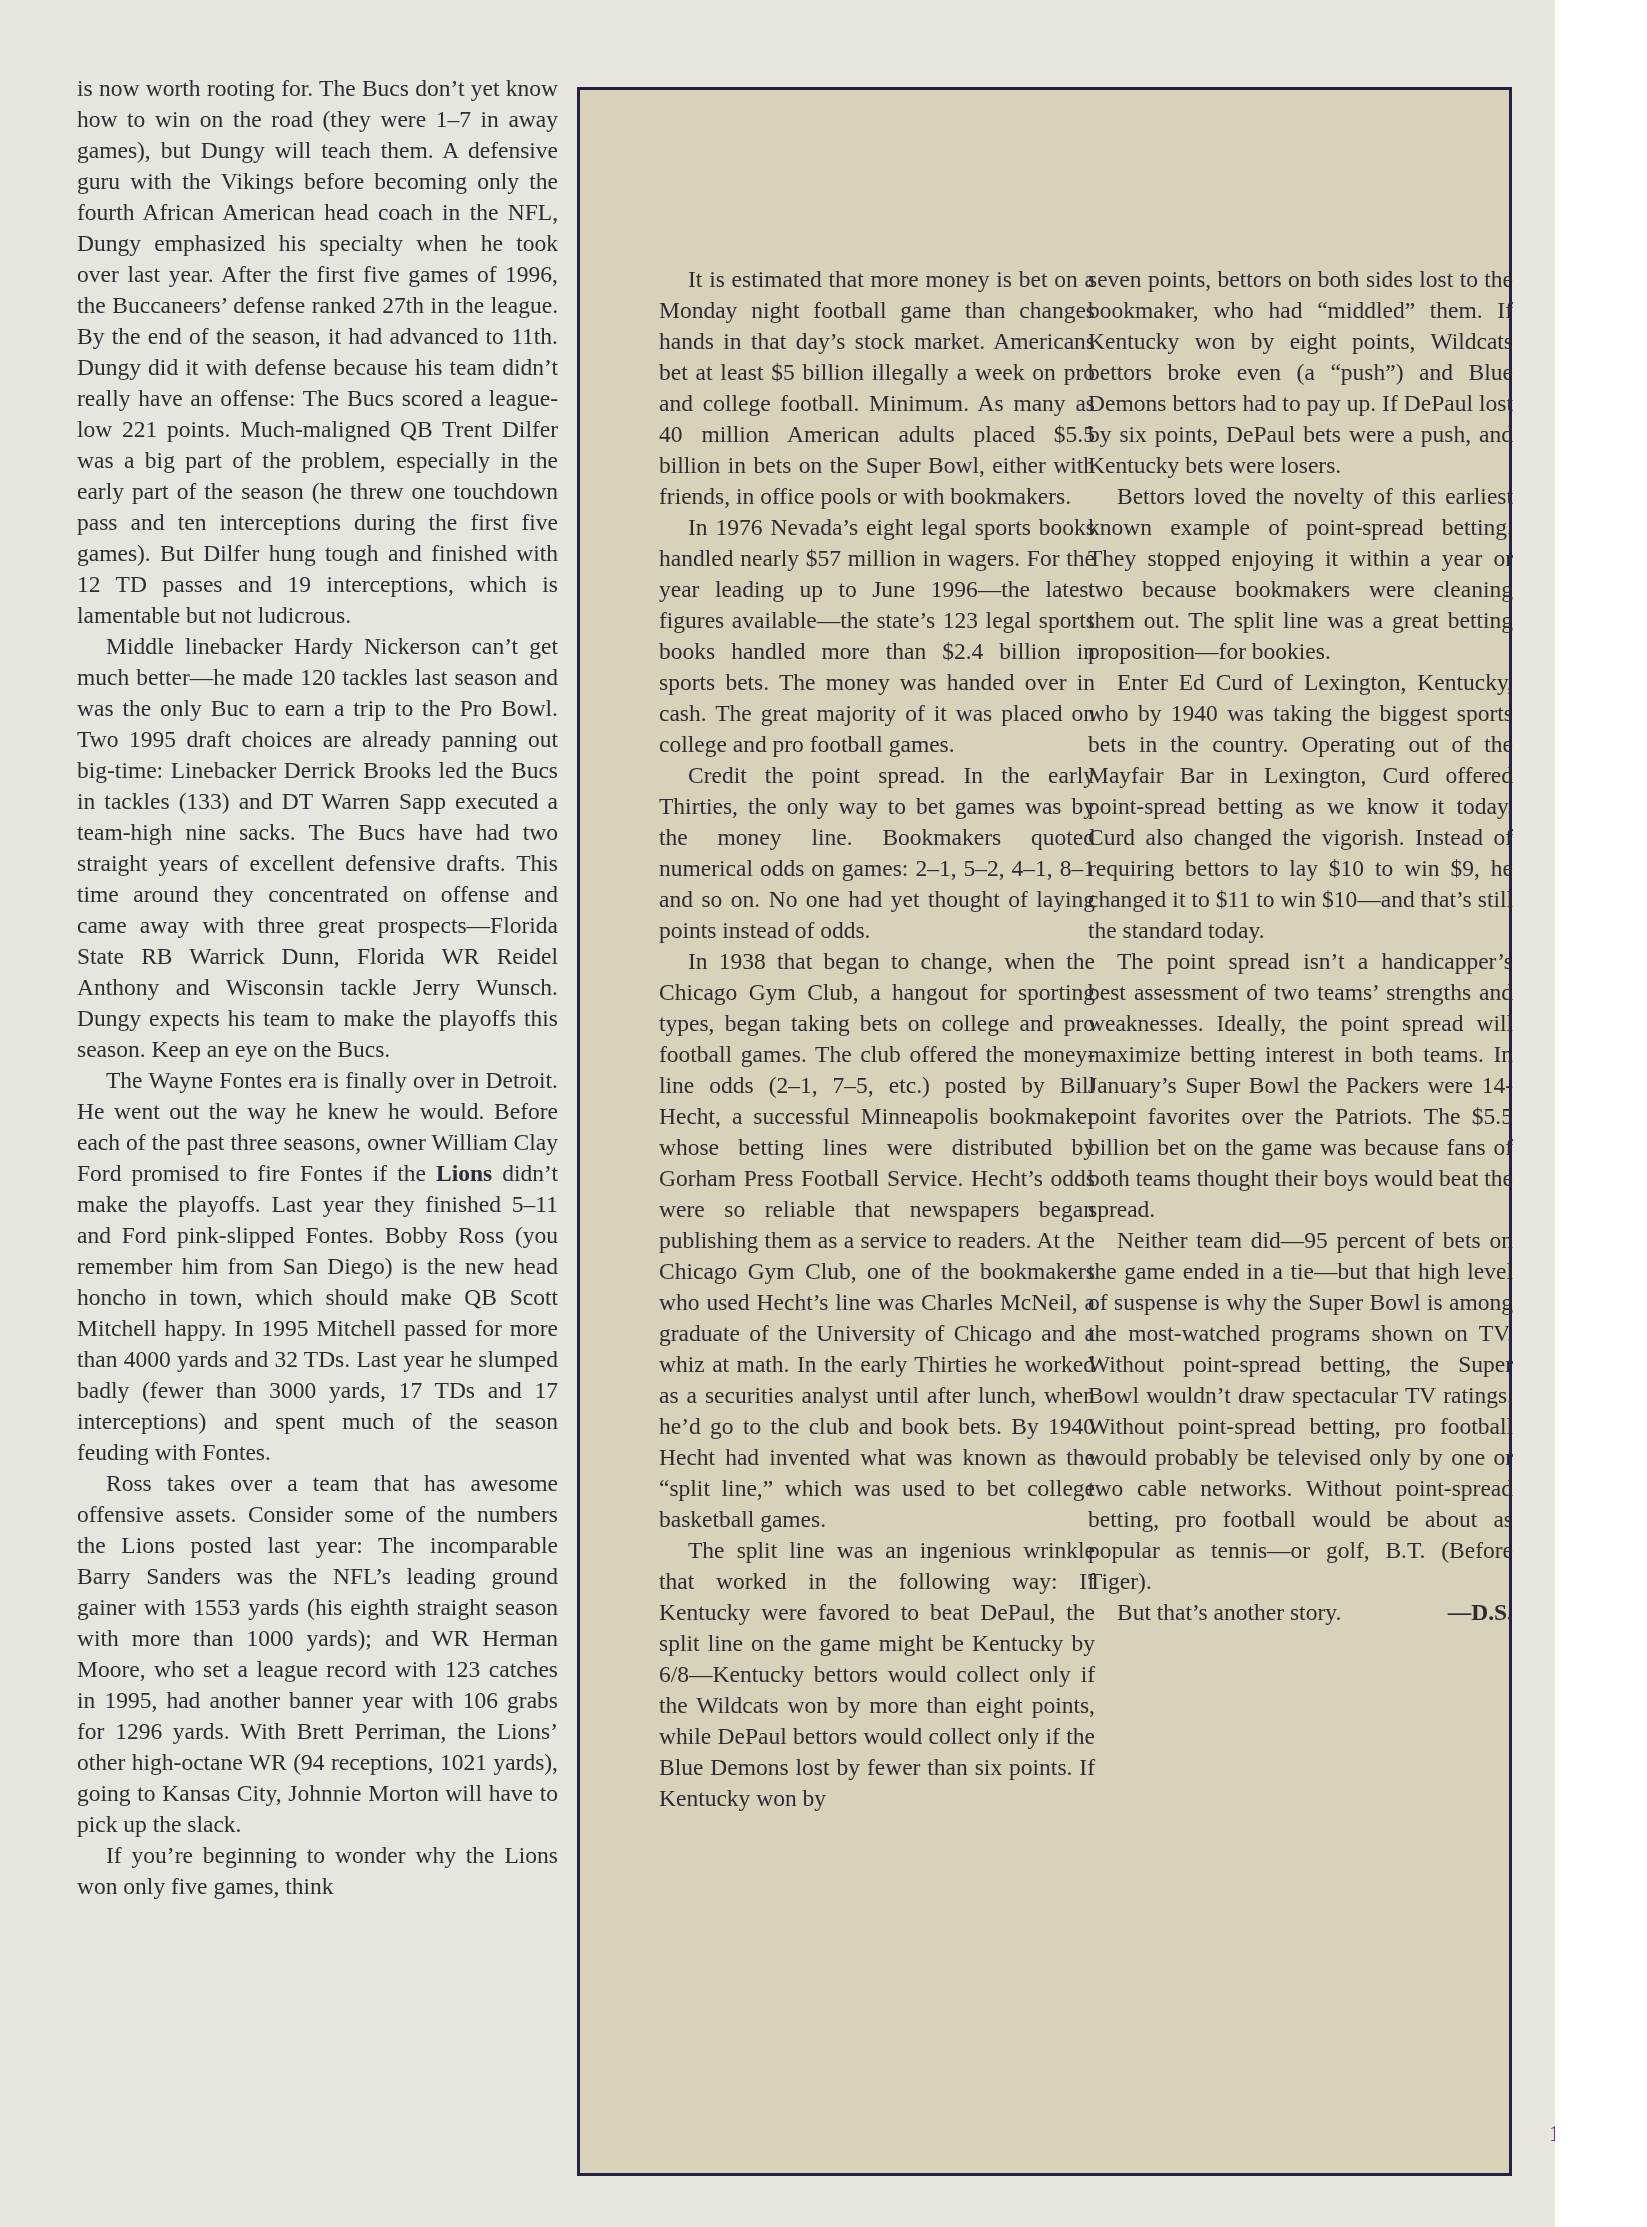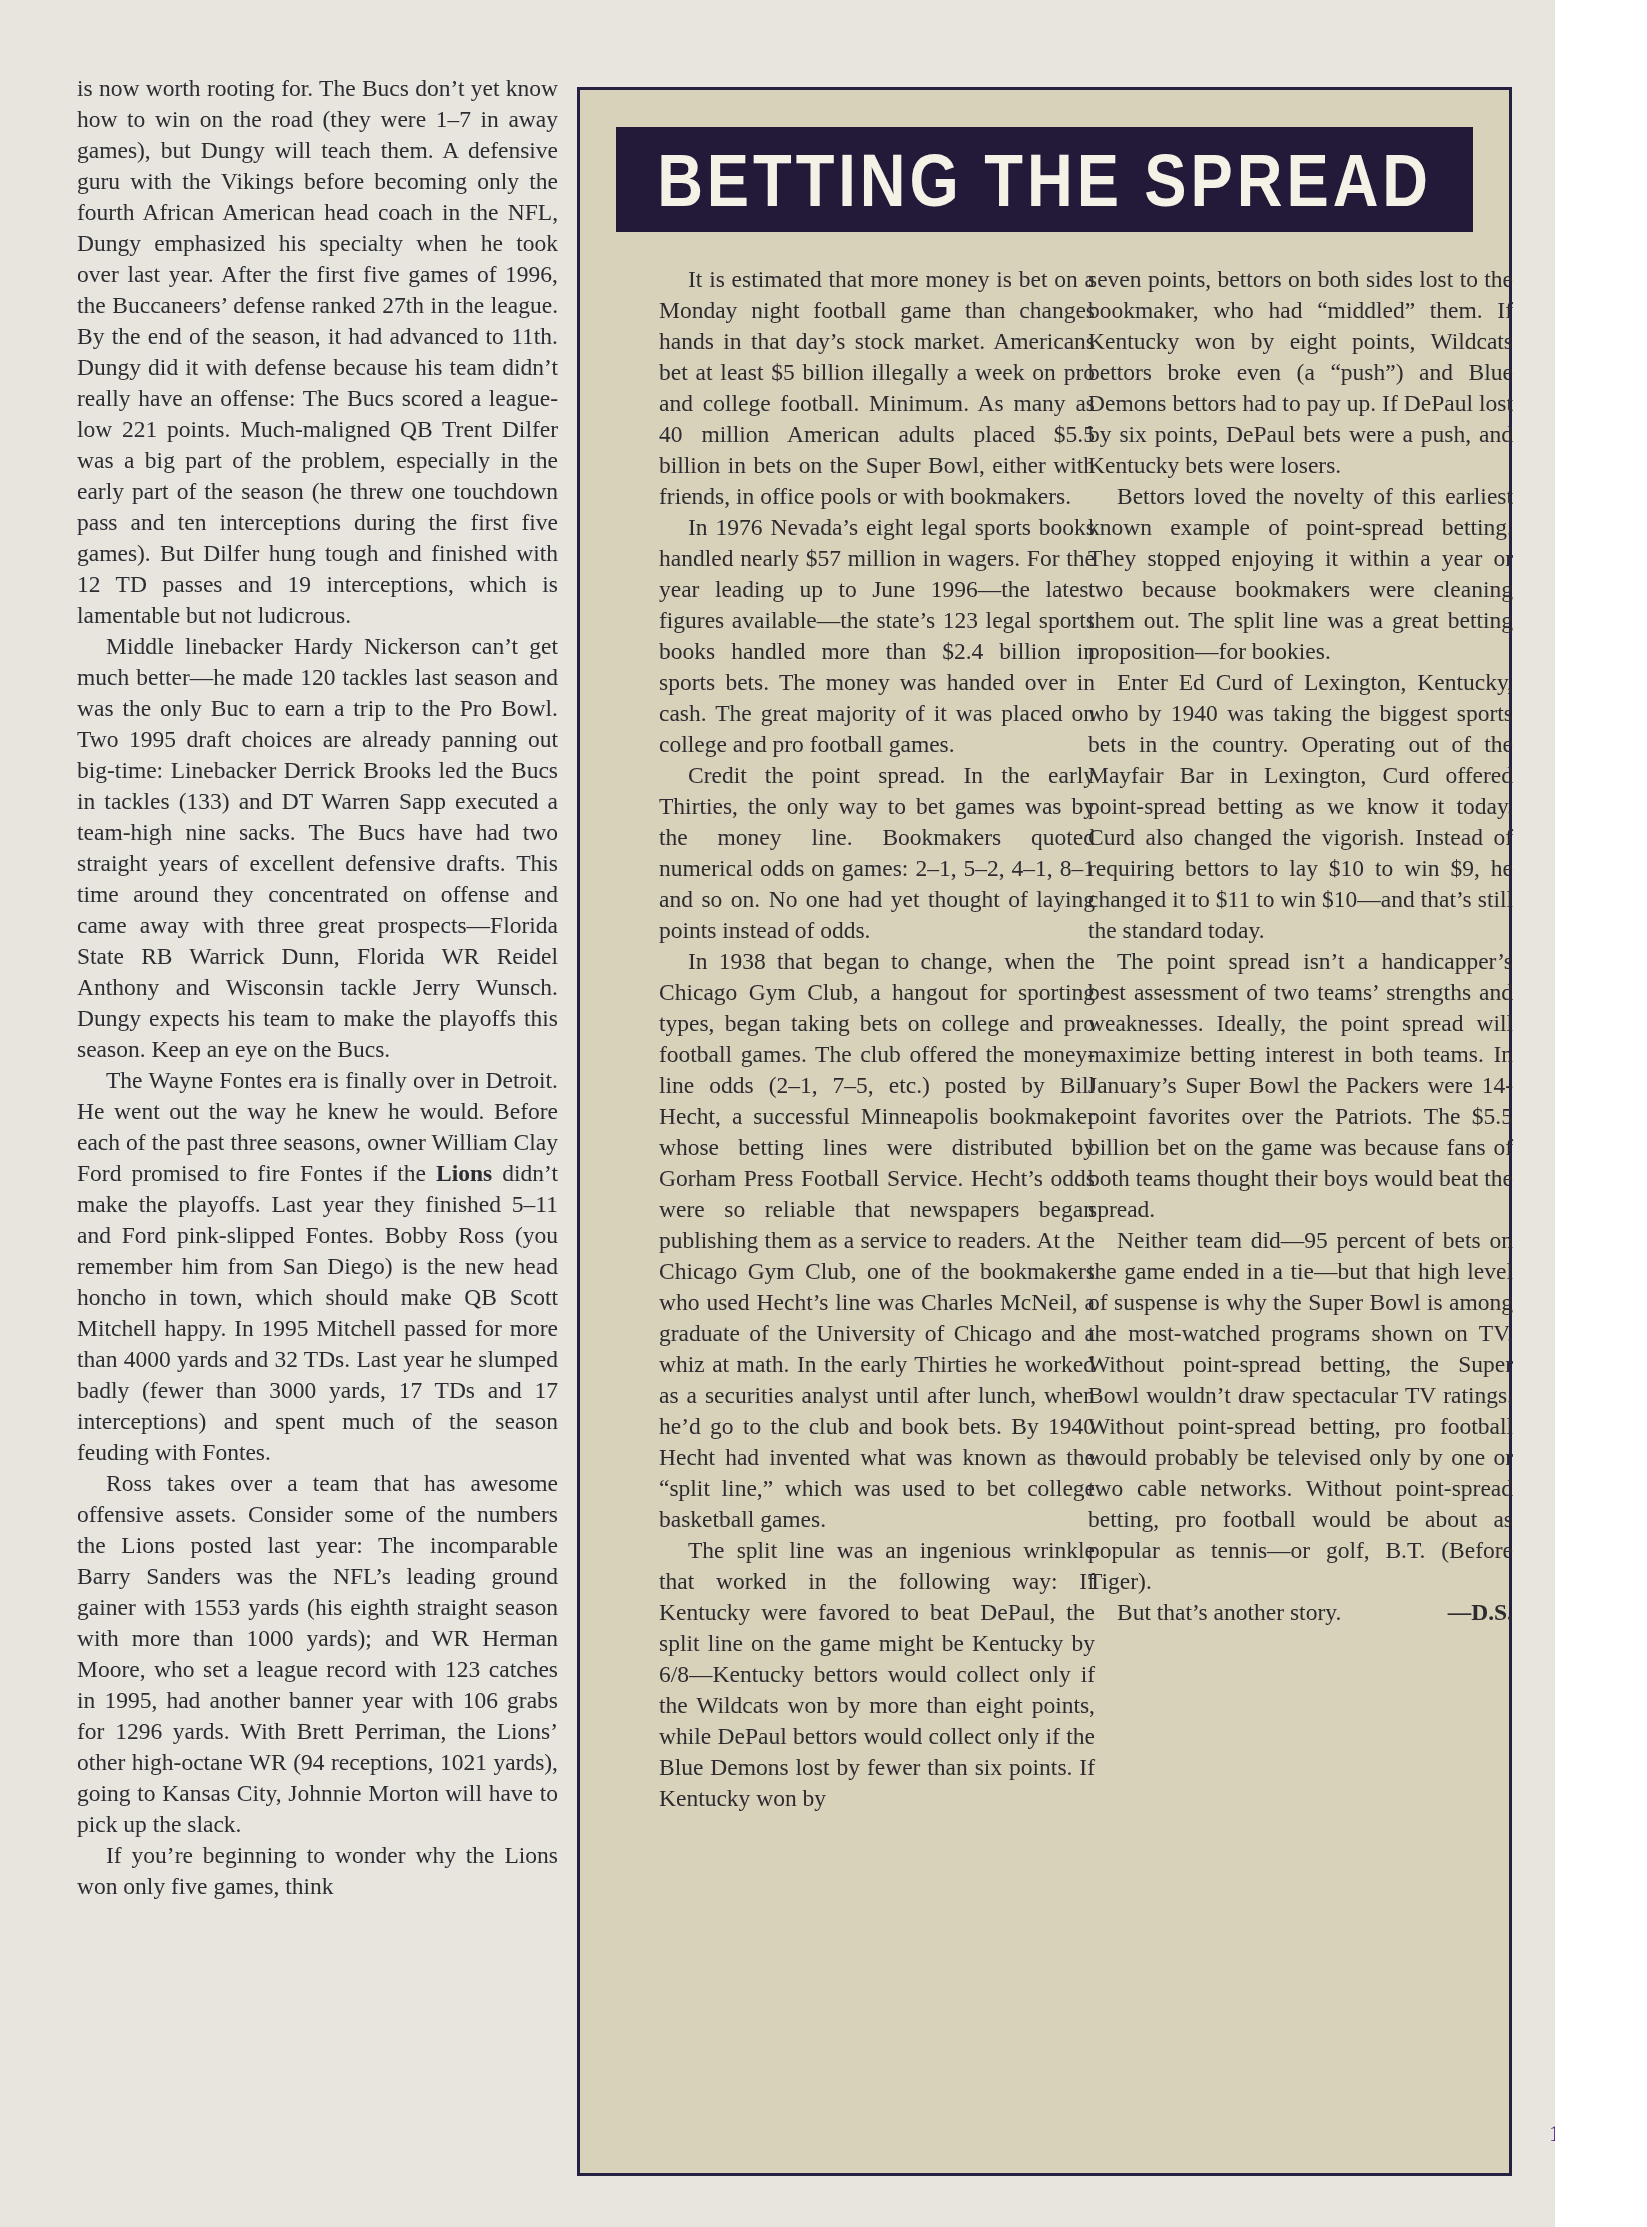--- a/index.html
+++ b/index.html
@@ -63,23 +63,20 @@
 
   <div class="left-col">
     <p>is now worth rooting for. The Bucs don’t yet know how to win on the road (they were 1–7 in away games), but Dungy will teach them. A defensive guru with the Vikings before becoming only the fourth African American head coach in the NFL, Dungy emphasized his specialty when he took over last year. After the first five games of 1996, the Buccaneers’ defense ranked 27th in the league. By the end of the season, it had advanced to 11th. Dungy did it with defense because his team didn’t really have an offense: The Bucs scored a league-low 221 points. Much-maligned QB Trent Dilfer was a big part of the problem, especially in the early part of the season (he threw one touchdown pass and ten interceptions during the first five games). But Dilfer hung tough and finished with 12 TD passes and 19 interceptions, which is lamentable but not ludicrous.</p>
     <p class="ind">Middle linebacker Hardy Nickerson can’t get much better—he made 120 tackles last season and was the only Buc to earn a trip to the Pro Bowl. Two 1995 draft choices are already panning out big-time: Linebacker Derrick Brooks led the Bucs in tackles (133) and DT Warren Sapp executed a team-high nine sacks. The Bucs have had two straight years of excellent defensive drafts. This time around they concentrated on offense and came away with three great prospects—Florida State RB Warrick Dunn, Florida WR Reidel Anthony and Wisconsin tackle Jerry Wunsch. Dungy expects his team to make the playoffs this season. Keep an eye on the Bucs.</p>
     <p class="ind"><span>The Wayne Fontes era is finally over in Detroit. He went out the way he knew he would. Before each of the past three seasons, owner William Clay Ford promised to fire Fontes if the </span><span class="bold">Lions</span><span> didn’t make the playoffs. Last year they finished 5–11 and Ford pink-slipped Fontes. Bobby Ross (you remember him from San Diego) is the new head honcho in town, which should make QB Scott Mitchell happy. In 1995 Mitchell passed for more than 4000 yards and 32 TDs. Last year he slumped badly (fewer than 3000 yards, 17 TDs and 17 interceptions) and spent much of the season feuding with Fontes.</span></p>
     <p class="ind">Ross takes over a team that has awesome offensive assets. Consider some of the numbers the Lions posted last year: The incomparable Barry Sanders was the NFL’s leading ground gainer with 1553 yards (his eighth straight season with more than 1000 yards); and WR Herman Moore, who set a league record with 123 catches in 1995, had another banner year with 106 grabs for 1296 yards. With Brett Perriman, the Lions’ other high-octane WR (94 receptions, 1021 yards), going to Kansas City, Johnnie Morton will have to pick up the slack.</p>
     <p class="ind">If you’re beginning to wonder why the Lions won only five games, think</p>
   </div>
 
   <div class="box">
-    <div class="banner">
-      <span class="banner-text">BETTING THE SPREAD</span>
-    </div>
 
     <div class="bcol bcol-1">
       <p class="ind">It is estimated that more money is bet on a Monday night football game than changes hands in that day’s stock market. Americans bet at least $5 billion illegally a week on pro and college football. Minimum. As many as 40 million American adults placed $5.5 billion in bets on the Super Bowl, either with friends, in office pools or with bookmakers.</p>
       <p class="ind">In 1976 Nevada’s eight legal sports books handled nearly $57 million in wagers. For the year leading up to June 1996—the latest figures available—the state’s 123 legal sports books handled more than $2.4 billion in sports bets. The money was handed over in cash. The great majority of it was placed on college and pro football games.</p>
       <p class="ind">Credit the point spread. In the early Thirties, the only way to bet games was by the money line. Bookmakers quoted numerical odds on games: 2–1, 5–2, 4–1, 8–1 and so on. No one had yet thought of laying points instead of odds.</p>
       <p class="ind">In 1938 that began to change, when the Chicago Gym Club, a hangout for sporting types, began taking bets on college and pro football games. The club offered the money-line odds (2–1, 7–5, etc.) posted by Bill Hecht, a successful Minneapolis bookmaker whose betting lines were distributed by Gorham Press Football Service. Hecht’s odds were so reliable that newspapers began publishing them as a service to readers. At the Chicago Gym Club, one of the bookmakers who used Hecht’s line was Charles McNeil, a graduate of the University of Chicago and a whiz at math. In the early Thirties he worked as a securities analyst until after lunch, when he’d go to the club and book bets. By 1940 Hecht had invented what was known as the “split line,” which was used to bet college basketball games.</p>
       <p class="ind">The split line was an ingenious wrinkle that worked in the following way: If Kentucky were favored to beat DePaul, the split line on the game might be Kentucky by 6/8—Kentucky bettors would collect only if the Wildcats won by more than eight points, while DePaul bettors would collect only if the Blue Demons lost by fewer than six points. If Kentucky won by</p>
     </div>
 
     <div class="bcol bcol-2">

